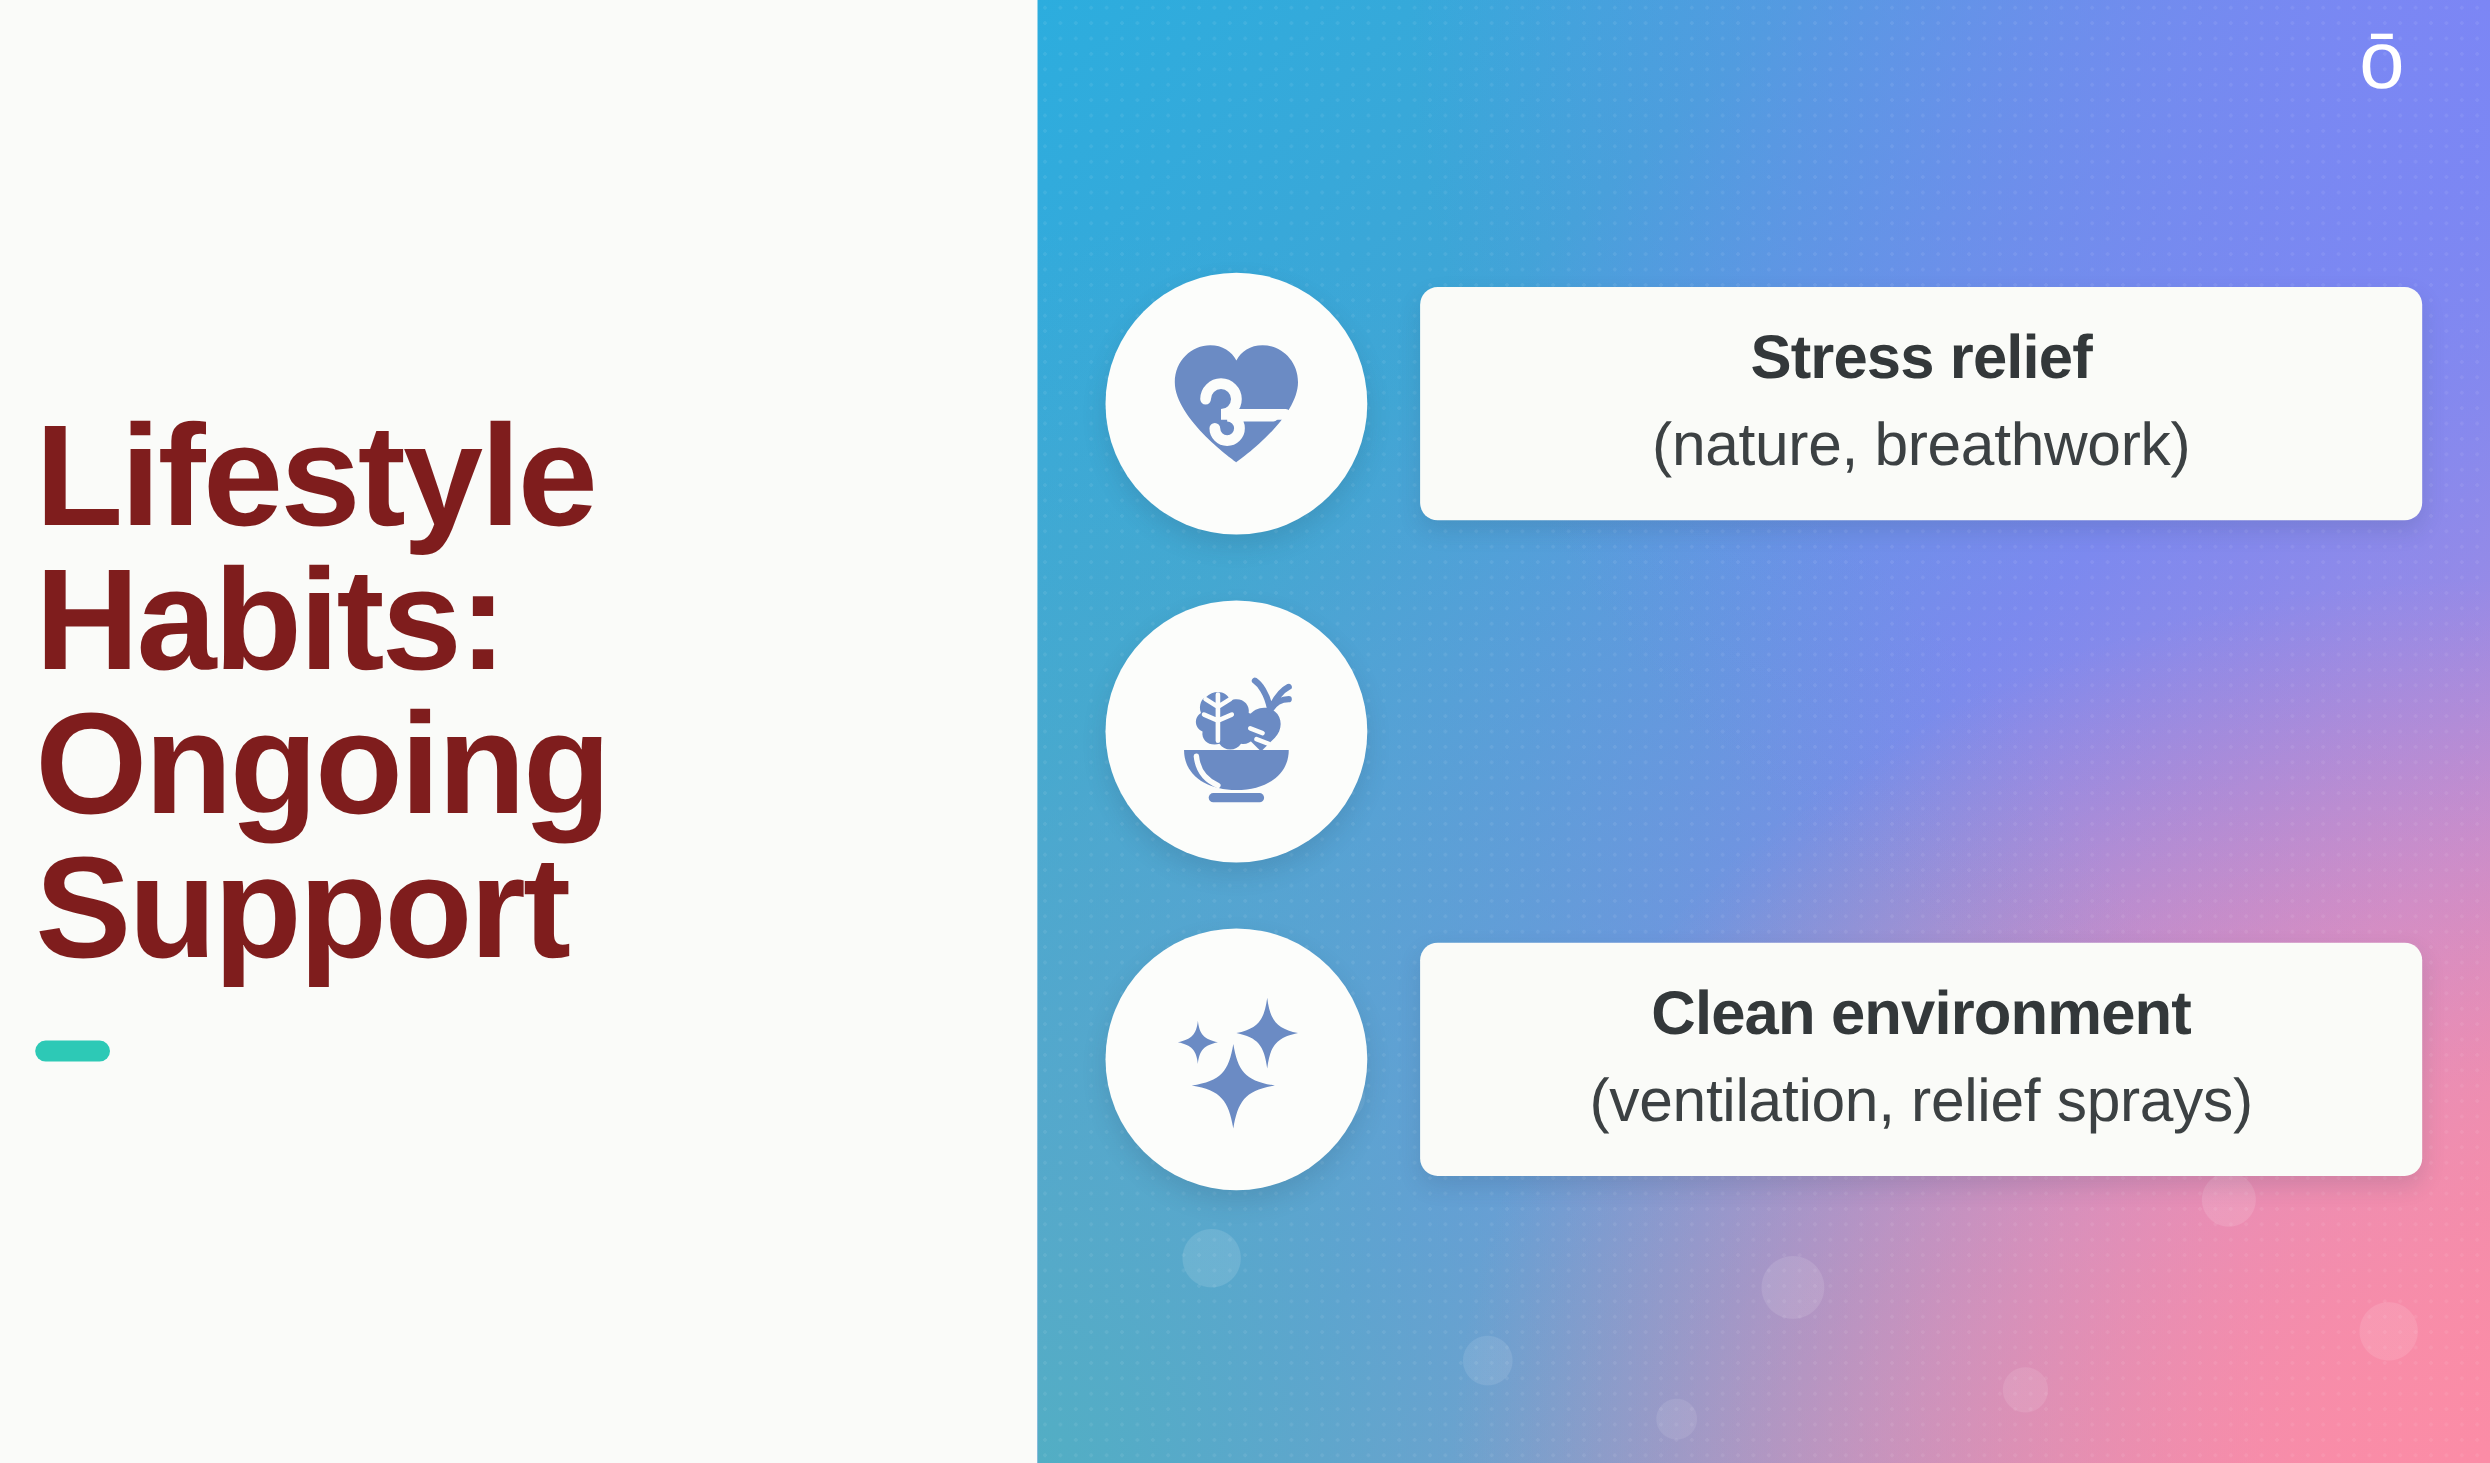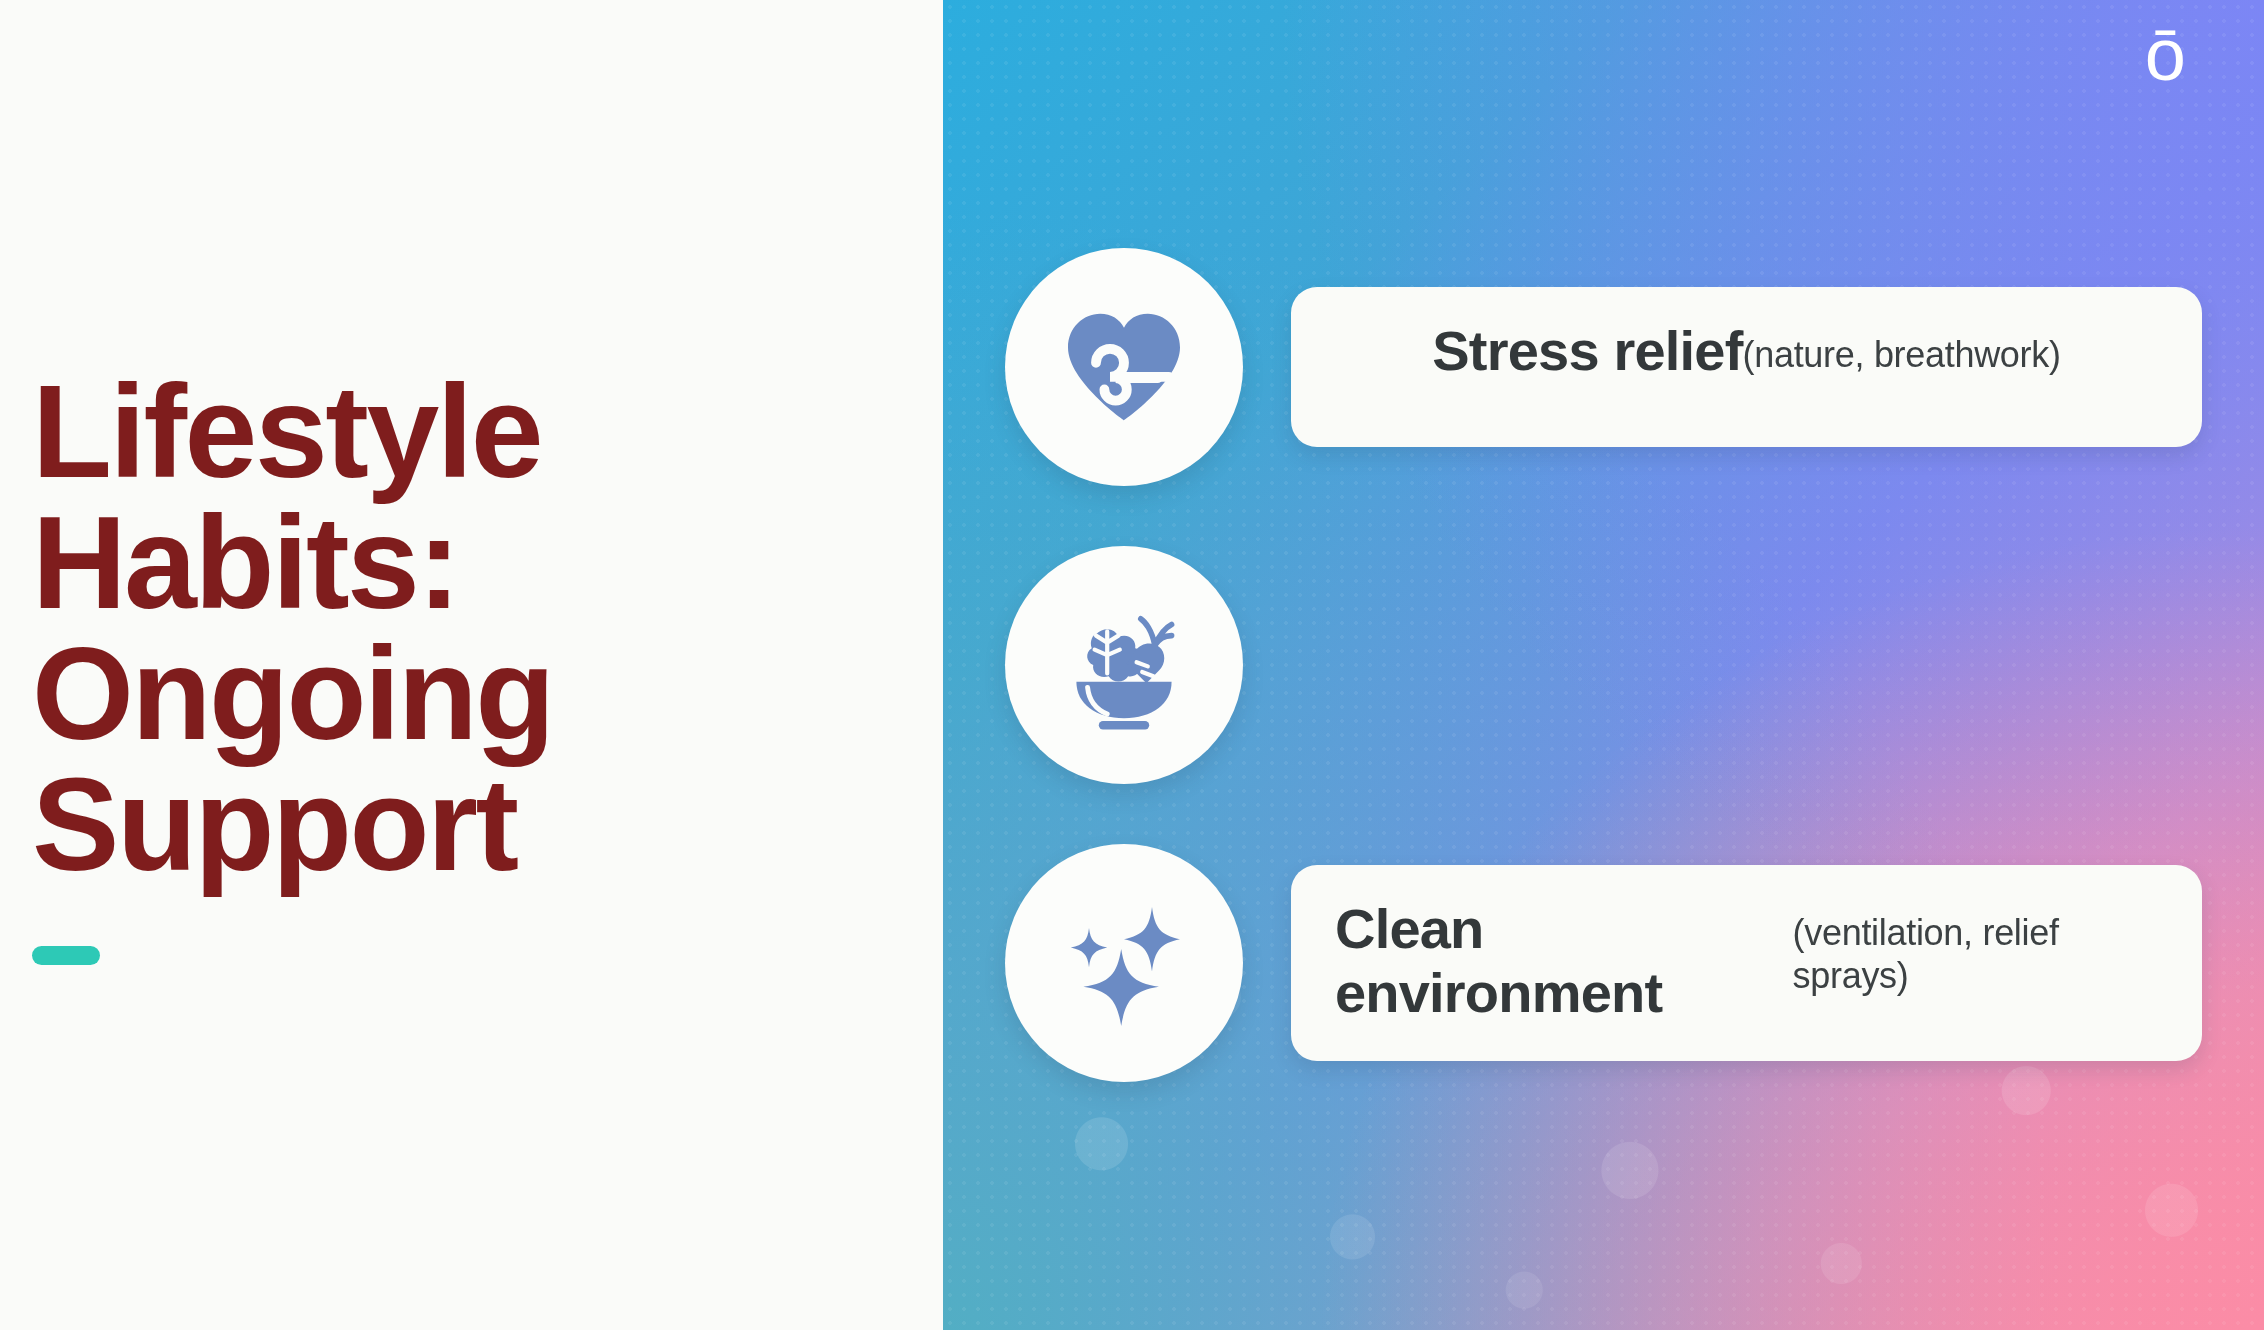--- a/index.html
+++ b/index.html
@@ -138,40 +138,41 @@
     justify-content: center;
     box-shadow: 0 10px 22px rgba(40,60,90,0.16);
     z-index: 2;
   }
   .icon-badge svg { width: 140px; height: 140px; display: block; }
 
   .label-card {
     flex: 1 1 auto;
     margin-left: 48px;
     background: #FAFBF8;
-    border-radius: 26px;
+    border-radius: 16px;
     box-shadow: 0 9px 20px rgba(40,60,90,0.15);
     padding: 32px 44px 36px 44px;
     box-sizing: border-box;
     min-height: 160px;
     display: flex;
-    flex-direction: row;
-    justify-content: center;
+    flex-direction: column;
+    justify-content: center;
+    text-align: center;
   }
 
   .label-title {
     font-size: 56px;
     font-weight: 700;
     color: #33383A;
     line-height: 1.14;
     letter-spacing: -0.8px;
     white-space: pre-line;
   }
   .label-sub {
-    font-size: 36px;
+    font-size: 55px;
     font-weight: 400;
     color: #3C4143;
     line-height: 1.2;
     letter-spacing: -0.3px;
     margin-top: 14px;
   }
   .label-sub:empty { display: none; }
 </style>
 </head>
 <body>

